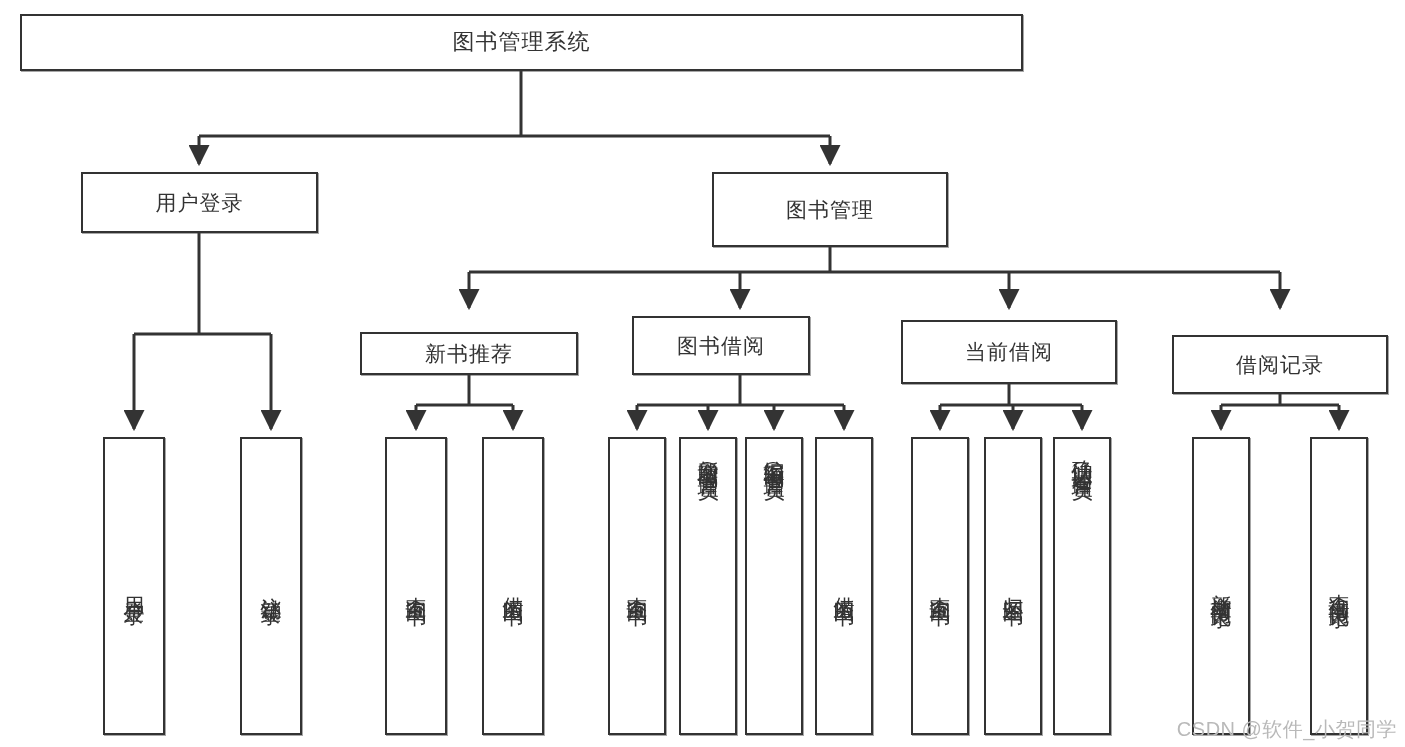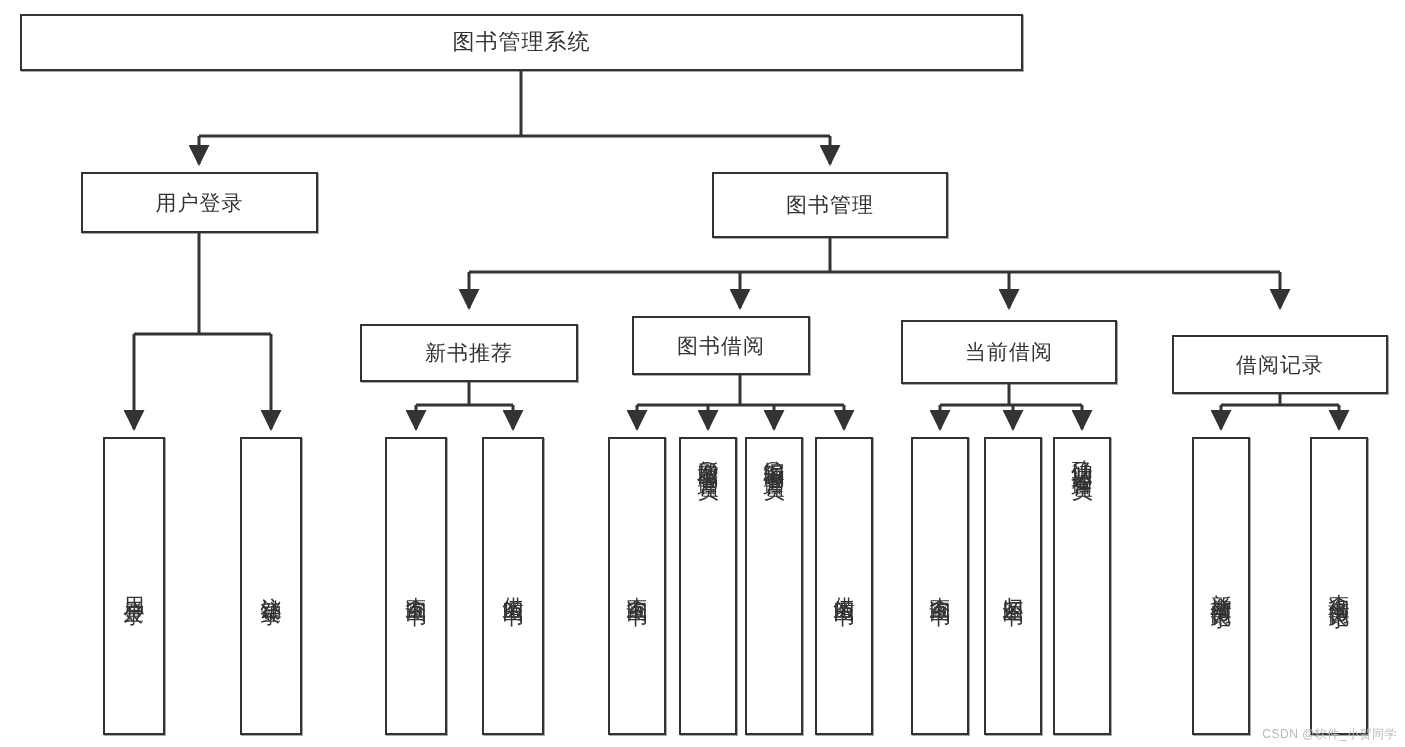--- a/index.html
+++ b/index.html
@@ -57,21 +57,21 @@
     justify-content: flex-start;
     padding-top: 4px;
   }
   .node.root {
     font-size: 22px;
   }
   .watermark {
     position: absolute;
     right: 8px;
     bottom: 4px;
-    font-size: 12px;
+    font-size: 20px;
     color: #b9b9b9;
     letter-spacing: 0.5px;
     white-space: nowrap;
     font-family: "Liberation Sans", "DejaVu Sans", sans-serif;
   }
 </style>
 </head>
 <body>
 
 <div id="canvas">
@@ -122,23 +122,23 @@
       <path d="M 1280 375 L 1280 405"></path>
       <path d="M 1221 405 L 1339 405"></path>
       <path d="M 1221 405 L 1221 429" marker-end="url(#arrow)"></path>
       <path d="M 1339 405 L 1339 429" marker-end="url(#arrow)"></path>
     </g>
   </svg>
 
   <div class="node horiz root" style="left: 20px; top: 14px; width: 1003px; height: 57px;">图书管理系统</div>
 
   <div class="node horiz" style="left: 81px; top: 172px; width: 237px; height: 61px;">用户登录</div>
-  <div class="node horiz" style="left: 712px; top: 172px; width: 236px; height: 66px;">图书管理</div>
+  <div class="node horiz" style="left: 712px; top: 172px; width: 236px; height: 75px;">图书管理</div>
 
-  <div class="node horiz" style="left: 360px; top: 324px; width: 218px; height: 58px;">新书推荐</div>
+  <div class="node horiz" style="left: 360px; top: 332px; width: 218px; height: 43px;">新书推荐</div>
   <div class="node horiz" style="left: 632px; top: 316px; width: 178px; height: 59px;">图书借阅</div>
   <div class="node horiz" style="left: 901px; top: 320px; width: 216px; height: 64px;">当前借阅</div>
   <div class="node horiz" style="left: 1172px; top: 316px; width: 216px; height: 59px; margin-top: 19px;">借阅记录</div>
 
   <div class="node vert" style="left: 103px; top: 437px; width: 62px; height: 298px;">用户登录</div>
   <div class="node vert" style="left: 240px; top: 437px; width: 62px; height: 298px;">注销登录</div>
   <div class="node vert" style="left: 385px; top: 437px; width: 62px; height: 298px;">查询图书</div>
   <div class="node vert" style="left: 482px; top: 437px; width: 62px; height: 298px;">借阅图书</div>
   <div class="node vert" style="left: 608px; top: 437px; width: 58px; height: 298px;">查询图书</div>
   <div class="node vert toptext" style="left: 679px; top: 437px; width: 58px; height: 298px;">新增图书（管理员）</div>

